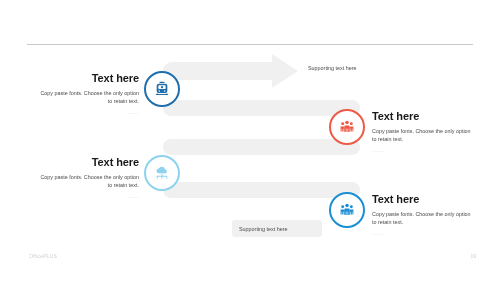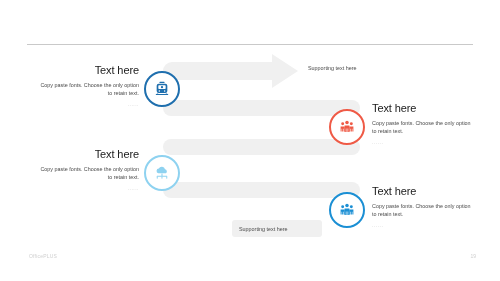--- a/index.html
+++ b/index.html
@@ -57,22 +57,22 @@
   }
   .c1{left:144px;top:71px;width:36px;height:36px;border:2px solid #1f6fae;}
   .c2{left:329px;top:109px;width:36px;height:36px;border:2px solid #ef5a46;}
   .c3{left:144px;top:155px;width:36px;height:36px;border:2px solid #8ed2f0;}
   .c4{left:329px;top:192px;width:36px;height:36px;border:2px solid #1b8fd4;}
   .circle svg{display:block;}
 
   
   .blk{position:absolute;}
   .blk .title{
-    font-size:11px;font-weight:normal;color:#1a1a1a;
-    letter-spacing:-0.1px;line-height:13px;margin:0 0 4px 0;
+    font-size:11px;font-weight:bold;color:#1a1a1a;
+    letter-spacing:-0.1px;line-height:13px;margin:8px 0 4px 0;
   }
   .blk .body{
     font-size:5.4px;color:#4a4a4a;line-height:8px;margin:0;
   }
   .blk .tiny{
     font-size:5px;color:#c4c4c4;line-height:8px;margin:3px 0 0 0;
     letter-spacing:0.5px;
   }
   .blk.right-align{text-align:right;}
   .blk.left-align{text-align:left;}

